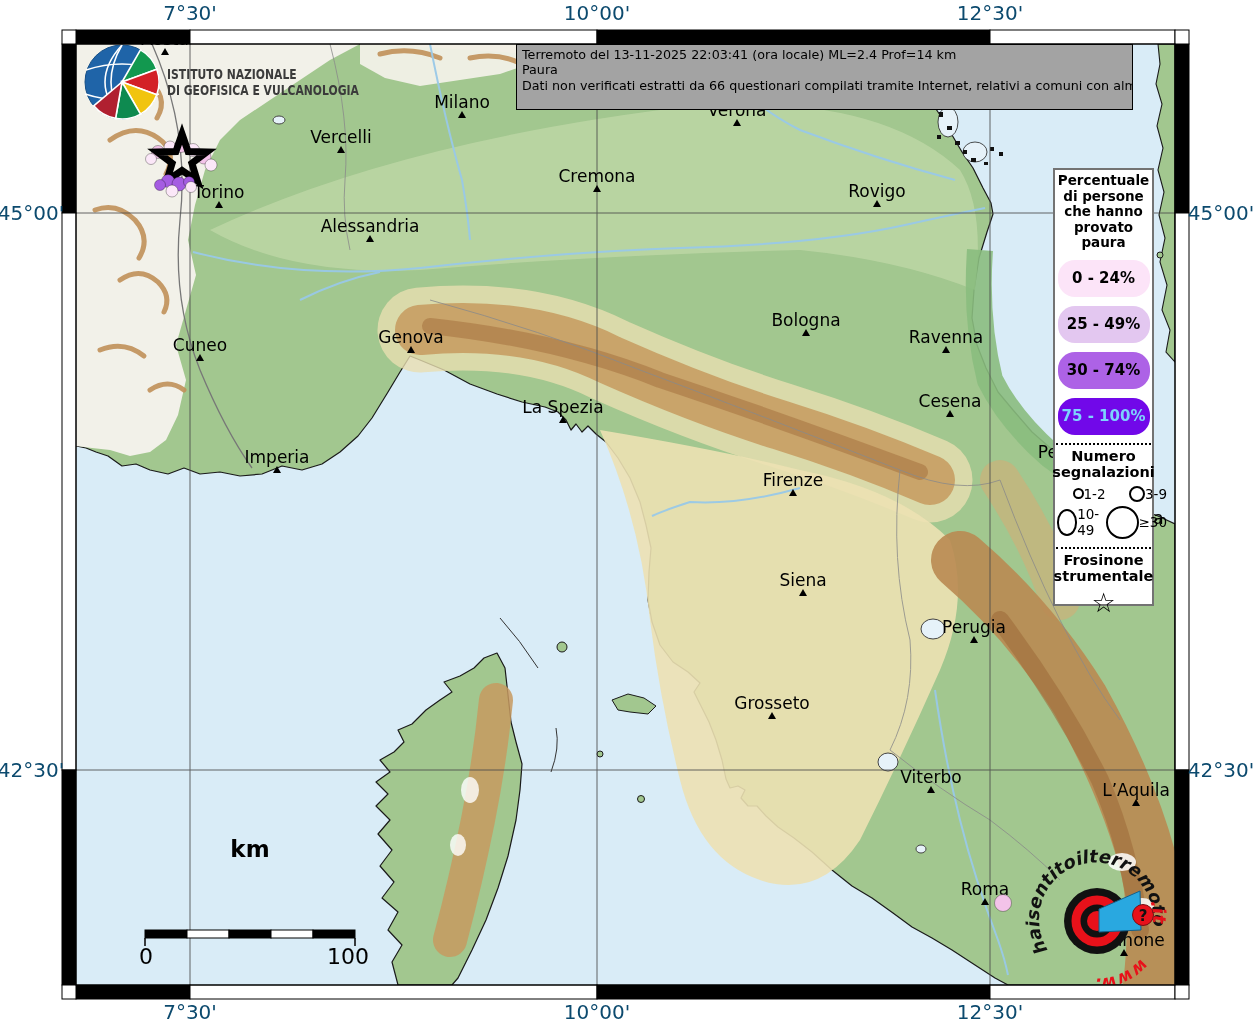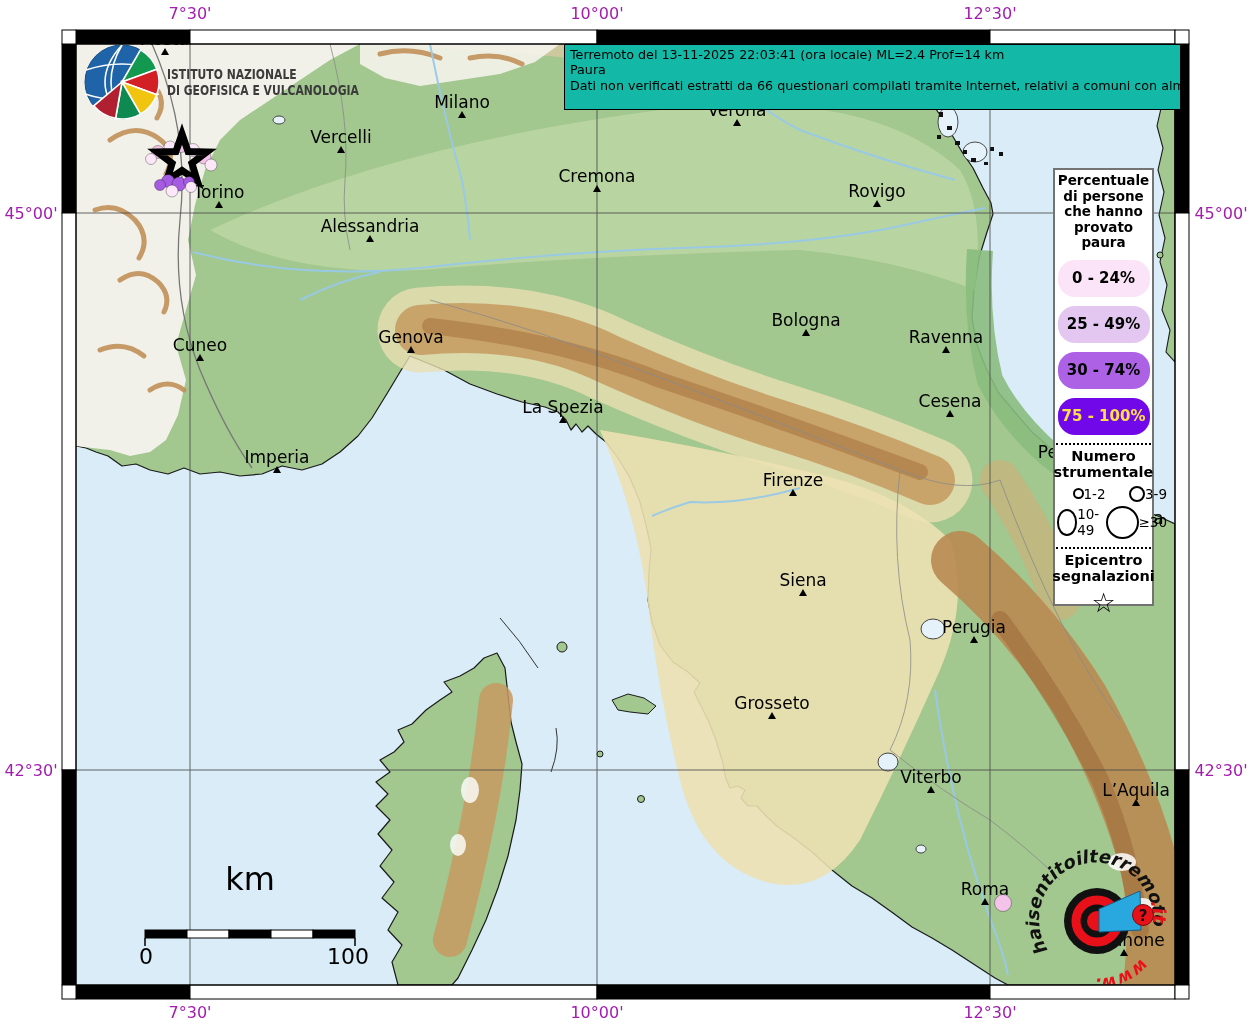--- a/index.html
+++ b/index.html
@@ -1,40 +1,40 @@
 <!DOCTYPE html>
 <html><head>
 <meta charset="utf-8">
 <style>
   html,body{margin:0;padding:0;background:#fff;}
   #stage{position:relative;width:1255px;height:1024px;background:#ffffff;
          font-family:"DejaVu Sans","Liberation Sans",sans-serif;overflow:hidden;}
   #map-svg{position:absolute;left:0;top:0;z-index:1;}
   #overlay{position:absolute;left:0;top:0;width:100%;height:100%;z-index:10;pointer-events:none;}
-  .axis-label{position:absolute;font-size:16px;color:#a21caf;transform:translate(-50%,-50%);white-space:nowrap;}
-  #info-box{position:absolute;left:564px;top:44px;width:617px;height:66px;background:#14b8a6;
+  .axis-label{position:absolute;font-size:20px;color:#0c4a6e;transform:translate(-50%,-50%);white-space:nowrap;}
+  #info-box{position:absolute;left:516px;top:44px;width:617px;height:66px;background:#a3a3a3;
             border:1px solid #000;box-sizing:border-box;padding:2px 5px;font-size:12.7px;
             line-height:15.4px;color:#000;z-index:20;overflow:hidden;white-space:nowrap;}
   #legend{position:absolute;left:1053px;top:168px;width:101px;height:438px;background:#fff;
           border:2px solid #737373;box-sizing:border-box;z-index:20;display:flex;flex-direction:column;
           align-items:center;padding-top:3px;}
   #legend-title{font-weight:bold;font-size:13.5px;line-height:15.5px;text-align:center;}
   .swatch{width:92px;height:37px;margin-top:9px;display:flex;align-items:center;justify-content:center;
           font-weight:bold;font-size:15px;border-radius:17px;}
   .dotsep{width:95px;border-top:2px dotted #000;margin-top:8px;}
   .legend-subtitle{font-weight:bold;font-size:14.5px;line-height:16px;text-align:center;margin-top:3px;}
   #legend-signals{display:grid;grid-template-columns:1fr 1fr;width:94px;margin-top:2px;}
   .sig{display:flex;flex-direction:row;align-items:center;justify-content:flex-end;padding-top:4px;}
   .sig .circ{border:2.5px solid #000;border-radius:50%;box-sizing:border-box;background:transparent;}
   .sig .lab{font-size:13.5px;margin-top:0px;}
   #legend-star{font-size:27px;line-height:28px;margin-top:5px;color:#000;}
   #ingv-text{position:absolute;left:167px;top:66px;font-weight:bold;font-size:13.5px;line-height:16px;
              color:#3b3b3b;transform:scaleX(0.8);transform-origin:left top;white-space:nowrap;}
   .scale-label{position:absolute;transform:translate(-50%,0);color:#000;white-space:nowrap;}
-  #km-label{left:250px;top:860px;font-size:32px;}
+  #km-label{left:250px;top:836px;font-size:23px;font-weight:bold;}
   #zero-label{left:146px;top:944px;font-size:22px;}
   #hundred-label{left:348px;top:944px;font-size:22px;}
 </style>
 </head>
 <body>
 
 <div id="stage">
 
 <svg id="map-svg" width="1255" height="1024" viewBox="0 0 1255 1024">
   <defs>
@@ -301,44 +301,44 @@
         <div>Paura</div>
         <div>Dati non verificati estratti da 66 questionari compilati tramite Internet, relativi a comuni con almeno 3 questionari.</div>
       </div>
 
   <div id="legend">
     <div id="legend-title">Percentuale di persone che hanno provato paura</div>
     <div id="legend-classes">
           <div class="swatch" style="background: rgb(252, 228, 248); color: rgb(0, 0, 0);">0 - 24%</div>
           <div class="swatch" style="background: rgb(227, 199, 240); color: rgb(0, 0, 0);">25 - 49%</div>
           <div class="swatch" style="background: rgb(173, 98, 230); color: rgb(0, 0, 0);">30 - 74%</div>
-          <div class="swatch" style="background: rgb(113, 8, 233); color: #fde047;">75 - 100%</div>
+          <div class="swatch" style="background: rgb(113, 8, 233); color: #7dd3fc;">75 - 100%</div>
         </div>
     <div class="dotsep"></div>
-    <div class="legend-subtitle">Numero strumentale</div>
+    <div class="legend-subtitle">Numero segnalazioni</div>
     <div id="legend-signals">
           <div class="sig">
             <div class="circ" style="width: 11px; height: 11px;"></div>
             <div class="lab">1-2</div>
           </div>
           <div class="sig">
             <div class="circ" style="width: 16px; height: 16px;"></div>
             <div class="lab">3-9</div>
           </div>
           <div class="sig">
             <div class="circ" style="width: 27px; height: 27px;"></div>
             <div class="lab">10-49</div>
           </div>
           <div class="sig">
             <div class="circ" style="width: 33px; height: 33px;"></div>
             <div class="lab">≥30</div>
           </div>
         </div>
     <div class="dotsep"></div>
-    <div class="legend-subtitle">Epicentro segnalazioni</div>
+    <div class="legend-subtitle">Frosinone strumentale</div>
     <div id="legend-star">☆</div>
   </div>
 
   <div id="ingv-text">
     <div>ISTITUTO NAZIONALE</div>
     <div>DI GEOFISICA E VULCANOLOGIA</div>
   </div>
 
   <div id="km-label" class="scale-label">km</div>
   <div id="zero-label" class="scale-label">0</div>

